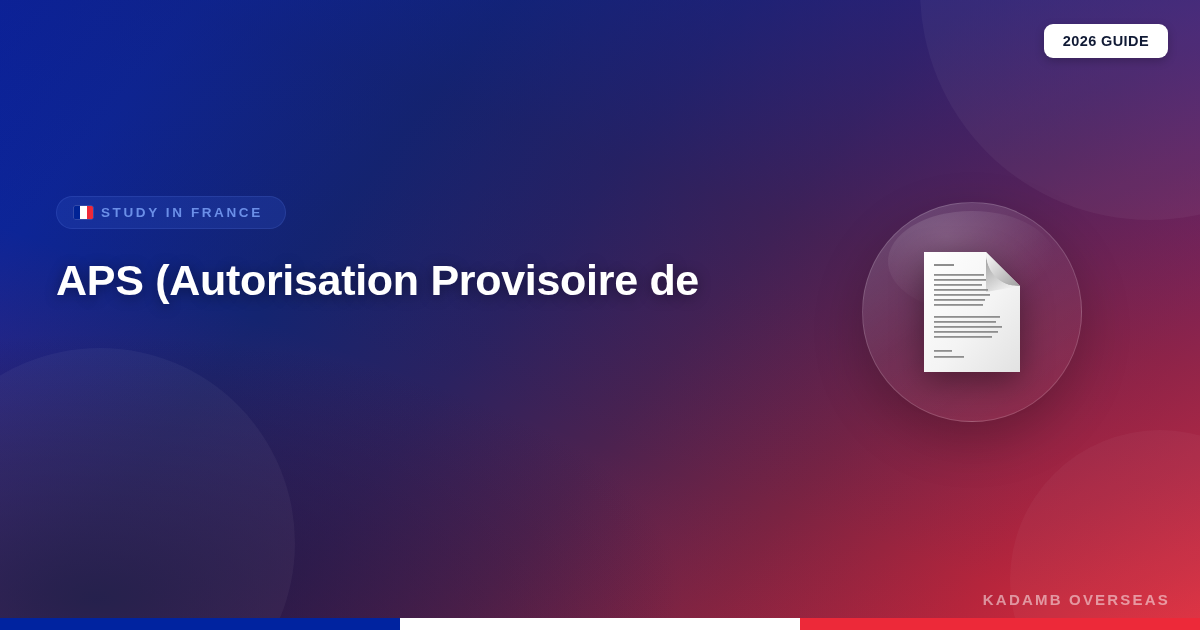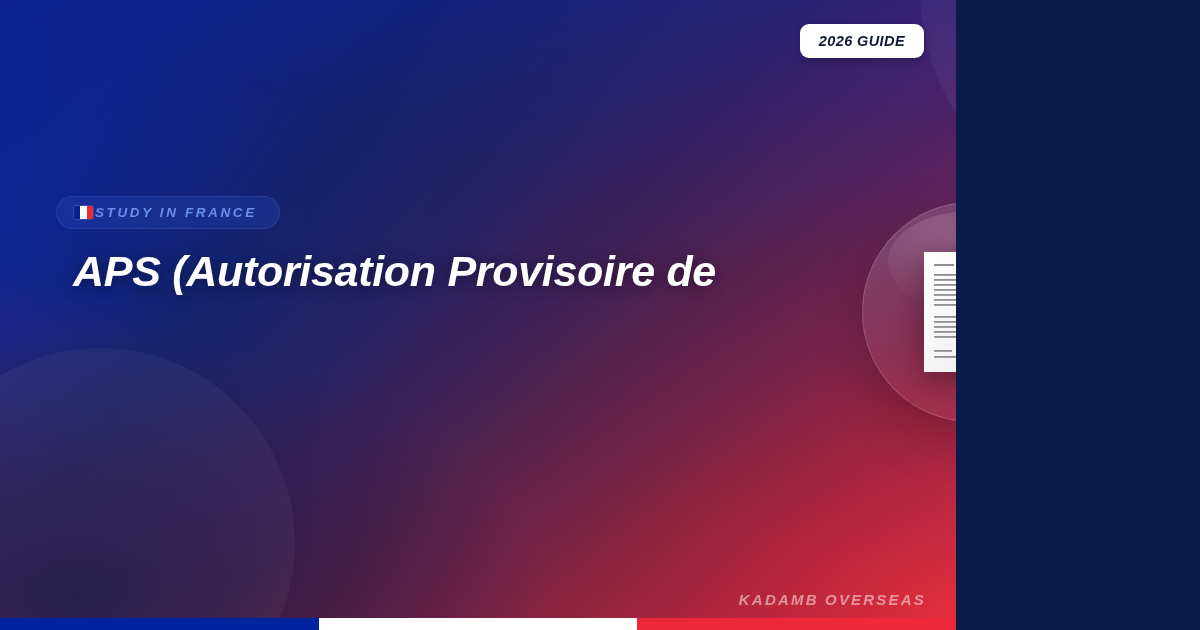--- a/index.html
+++ b/index.html
@@ -6,23 +6,22 @@
   * { margin:0; padding:0; box-sizing:border-box; }
   html, body {
     width:1200px; height:630px;
     overflow:hidden;
     background:#0a1a4a;
     font-family:"Liberation Sans", sans-serif;
   }
 
   .canvas {
     position:relative;
-    width:956px; height:630px;
+    width:1200px; height:630px;
     overflow:hidden;
-    font-style:italic;
   }
 
   
   .bg-gradient {
     position:absolute; inset:0;
     background:
       linear-gradient(128deg,
         #0a22a0 0%,
         #0d2596 12%,
         #142470 30%,
@@ -82,26 +81,26 @@
   
   .content {
     position:absolute;
     left:56px; top:196px;
     width:700px;
   }
 
   .eyebrow {
     display:inline-flex;
     align-items:center;
-    gap:2px;
+    gap:8px;
     background:rgba(40,70,185,0.32);
     border:1px solid rgba(120,155,255,0.14);
     border-radius:999px;
     padding:8px 22px 8px 17px;
-    margin-bottom:17px;
+    margin-bottom:26px;
   }
   .eyebrow-label {
     color:#6b8fe8;
     font-size:13.5px;
     font-weight:bold;
     letter-spacing:2.6px;
     white-space:nowrap;
   }
 
   
@@ -120,21 +119,21 @@
 
   .headline {
     color:#ffffff;
     font-size:43px;
     font-weight:bold;
     line-height:1.19;
     letter-spacing:-0.3px;
     text-shadow:0 2px 14px rgba(0,0,0,0.42);
     max-width:660px;
   }
-  .headline .line { display:block;text-align:right; }
+  .headline .line { display:block; }
 
   .subtitle {
     margin-top:25px;
     color:#c3c8de;
     font-size:15.5px;
     font-weight:normal;
     letter-spacing:0.15px;
     text-shadow:0 1px 6px rgba(0,0,0,0.35);
   }
 

